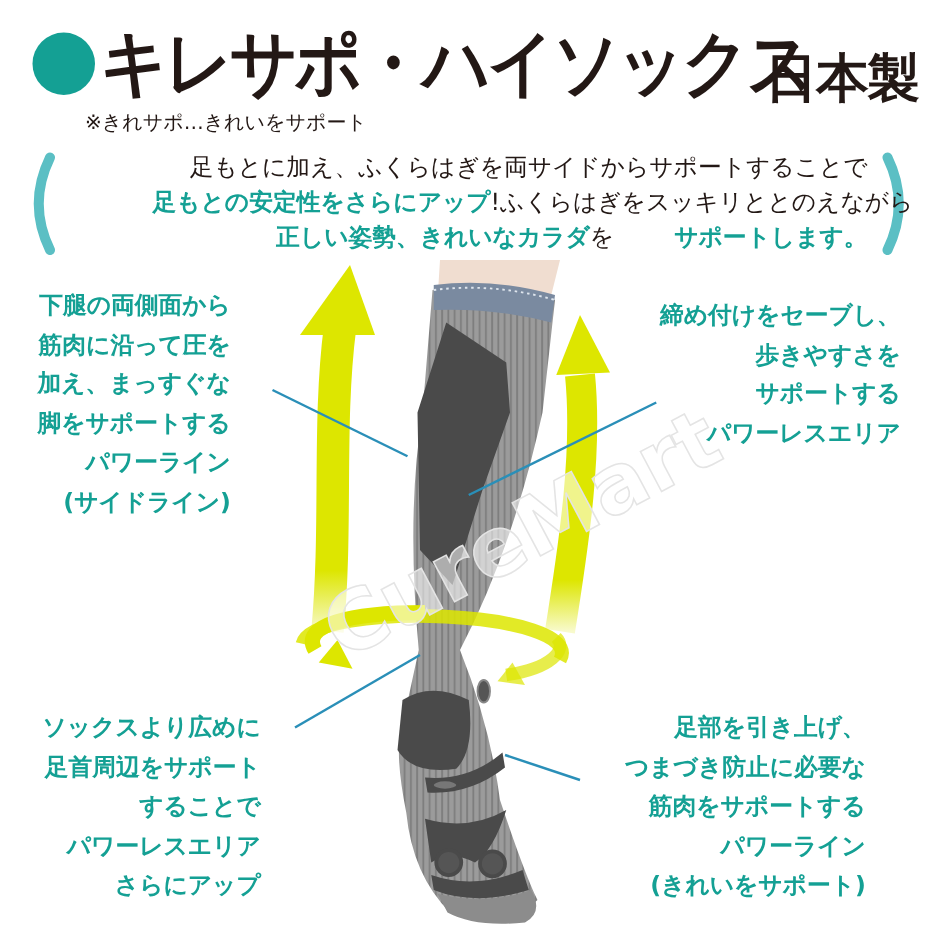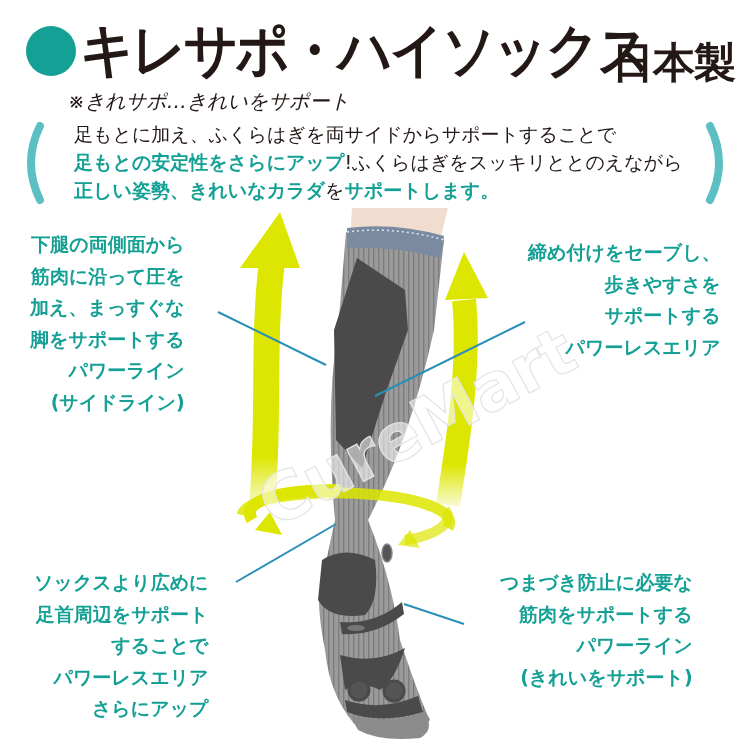--- a/index.html
+++ b/index.html
@@ -2,23 +2,23 @@
 <html><head>
 <meta charset="utf-8">
 <style>
   * { margin:0; padding:0; box-sizing:border-box; }
   html, body { width:750px; height:750px; background:#ffffff; overflow:hidden; }
   body { position:relative; font-family:"DejaVu Sans", sans-serif; color:#231815; }
   .abs { position:absolute; }
   .title-dot { left:26px; top:26px; width:50px; height:50px; border-radius:50%; background:#14a094; }
   .title { left:80px; top:14px; font-size:58px; font-weight:bold; letter-spacing:-3px; line-height:72px; white-space:nowrap; transform:scaleX(0.92); transform-origin:left center; }
   .made-in { left:612px; top:35px; font-size:42px; font-weight:bold; letter-spacing:-1px; white-space:nowrap; }
-  .note { left:68px; top:88px; font-size:20px; white-space:nowrap; letter-spacing:0px;font-style:italic; }
-  .intro { left:74px; top:120px; width:620px; font-size:19px; line-height:28px; font-weight:normal; white-space:nowrap; }
-  .intro .hl { color:#14a094; font-weight:bold; }
+  .note { left:68px; top:88px; font-size:16px; white-space:nowrap; letter-spacing:0px; }
+  .intro { left:74px; top:120px; width:620px; font-size:19px; line-height:28px; font-weight:normal; white-space:nowrap;text-align:right; }
+  .intro .hl { color:#14a094; font-weight:bold;margin-left:48px; }
   .callout { font-size:19px; line-height:31.5px; font-weight:bold; color:#14a094; white-space:nowrap; }
   .callout div { display:block;text-align:right; }
   .c1 { left:30px; top:229px; }
   .c2 { left:528px; top:237px; }
   .c3 { left:34px; top:567px; }
   .c4 { left:500px; top:567px; }
   svg.illus { left:0; top:0; width:750px; height:750px; pointer-events:none; }
 </style>
 </head>
 <body>
@@ -119,17 +119,18 @@
 
 <div class="abs callout c3">
   <div>ソックスより広めに</div>
   <div>足首周辺をサポート</div>
   <div>することで</div>
   <div>パワーレスエリア</div>
   <div>さらにアップ</div>
 </div>
 
 <div class="abs callout c4">
+  <div>足部を引き上げ、</div>
   <div>つまづき防止に必要な</div>
   <div>筋肉をサポートする</div>
   <div>パワーライン</div>
   <div>(きれいをサポート)</div>
 </div>
 
 </body></html>

